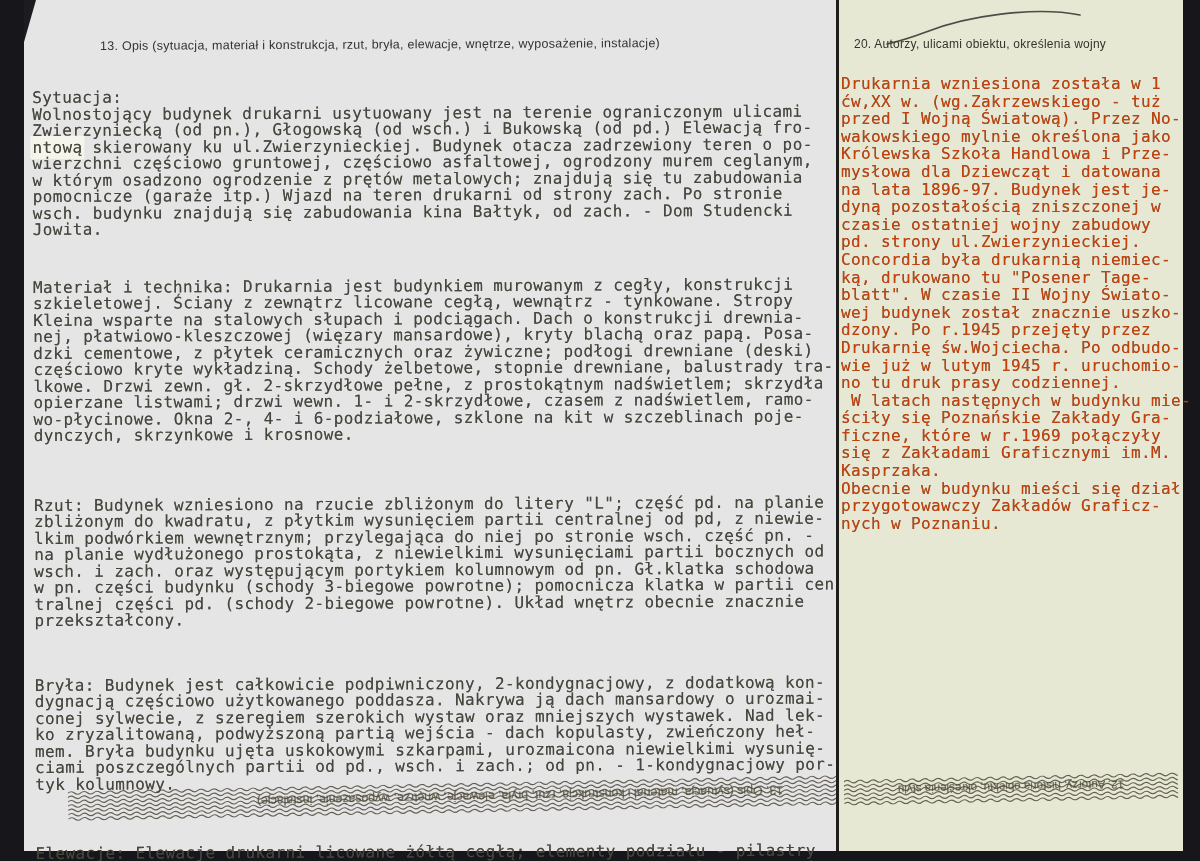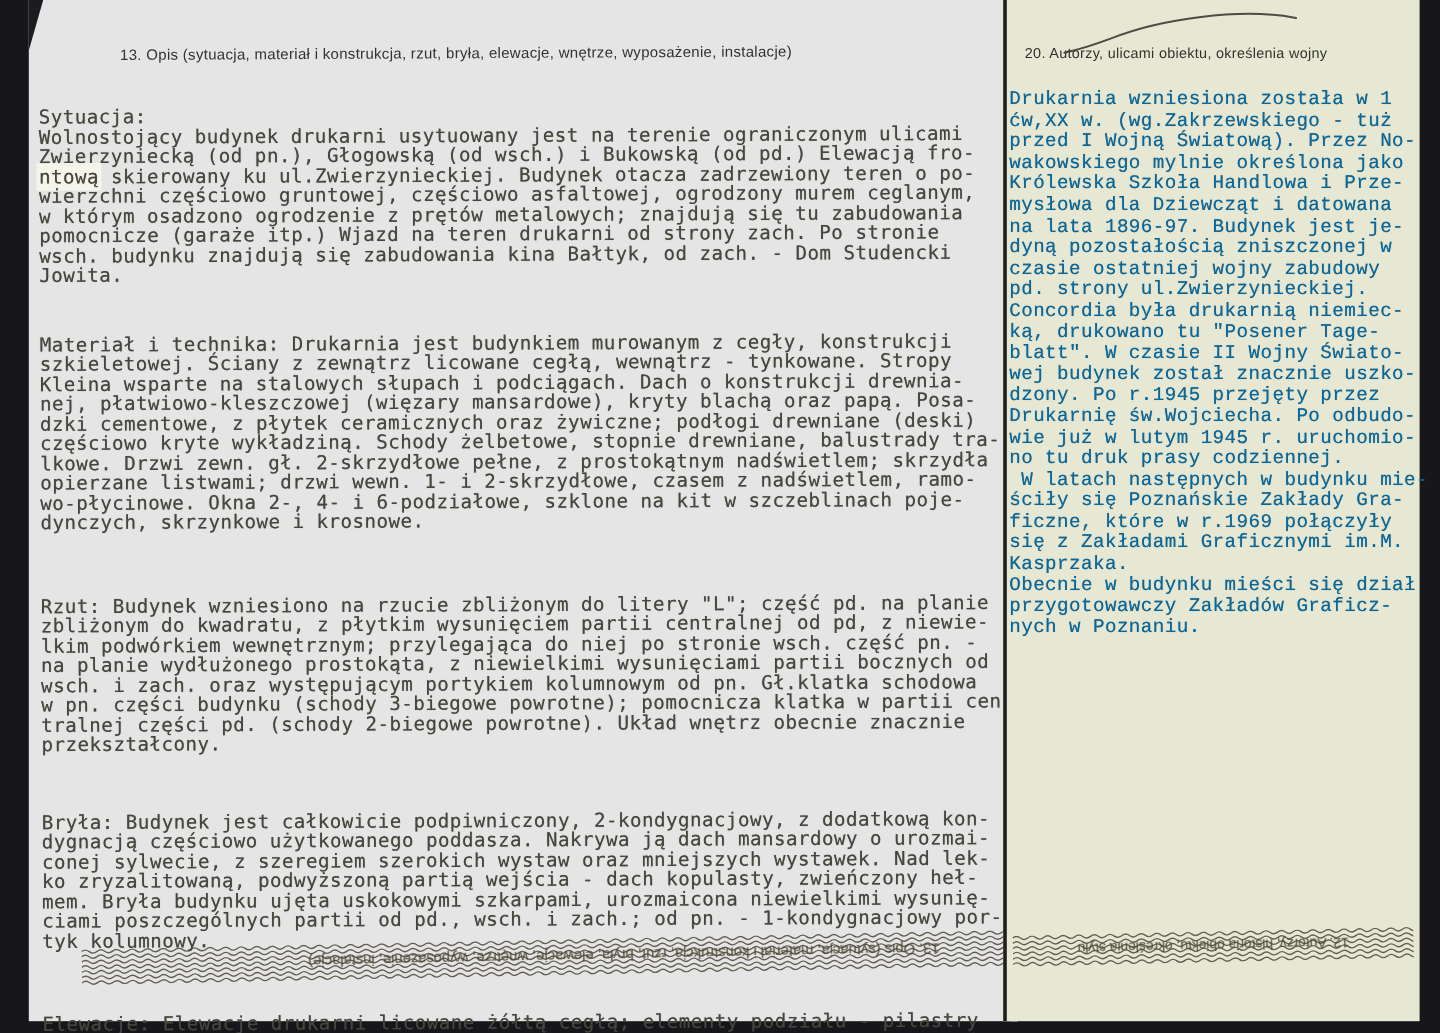--- a/index.html
+++ b/index.html
@@ -14,21 +14,21 @@
   .card-right::before{content:"";position:absolute;left:0px;top:0;width:3px;height:100%;background:#201e1b;}
 
   .form-header{position:absolute;color:#33322e;letter-spacing:.25px;white-space:pre;}
   .hdr-left{left:76px;top:39px;font-size:12.5px;transform:rotate(-.3deg);transform-origin:0 0;}
   .hdr-right{left:18px;top:37px;font-size:12px;}
 
   .tw{font-family:"DejaVu Sans Mono",monospace;font-size:16px;line-height:16.5px;
       letter-spacing:.37px;color:#47463e;white-space:pre;
       text-shadow:0 0 .6px rgba(66,64,55,.65);}
   .left-text{position:absolute;left:8px;top:57px;width:812px;transform:rotate(-.25deg);transform-origin:0 0;}
-  .right-text{position:absolute;left:5px;top:75px;width:340px;line-height:17.6px;color:#0369a1;font-family:Liberation Mono, monospace;}
+  .right-text{position:absolute;left:5px;top:75px;width:340px;line-height:17.6px;color:#c2410c;}
   .para{margin:0;}
   .p2{margin-top:8px;} .p3{margin-top:20px;} .p4{margin-top:15px;} .p5{margin-top:20px;}
   .tline{height:inherit;}
   .u{text-decoration-thickness:1.4px;text-underline-offset:2px;}
   .wout{background:#f5f5eb;box-shadow:0 0 0 2px #f5f5eb;}
 
   .bleed-band{position:absolute;}
   .bleed-left{left:44px;top:783px;width:778px;height:30px;transform:rotate(-1.2deg);}
   .bleed-right{left:8px;top:776px;width:334px;height:26px;transform:rotate(-1.3deg);}
   .bleed-text{position:absolute;transform:rotate(180deg);color:#716d5f;white-space:pre;

